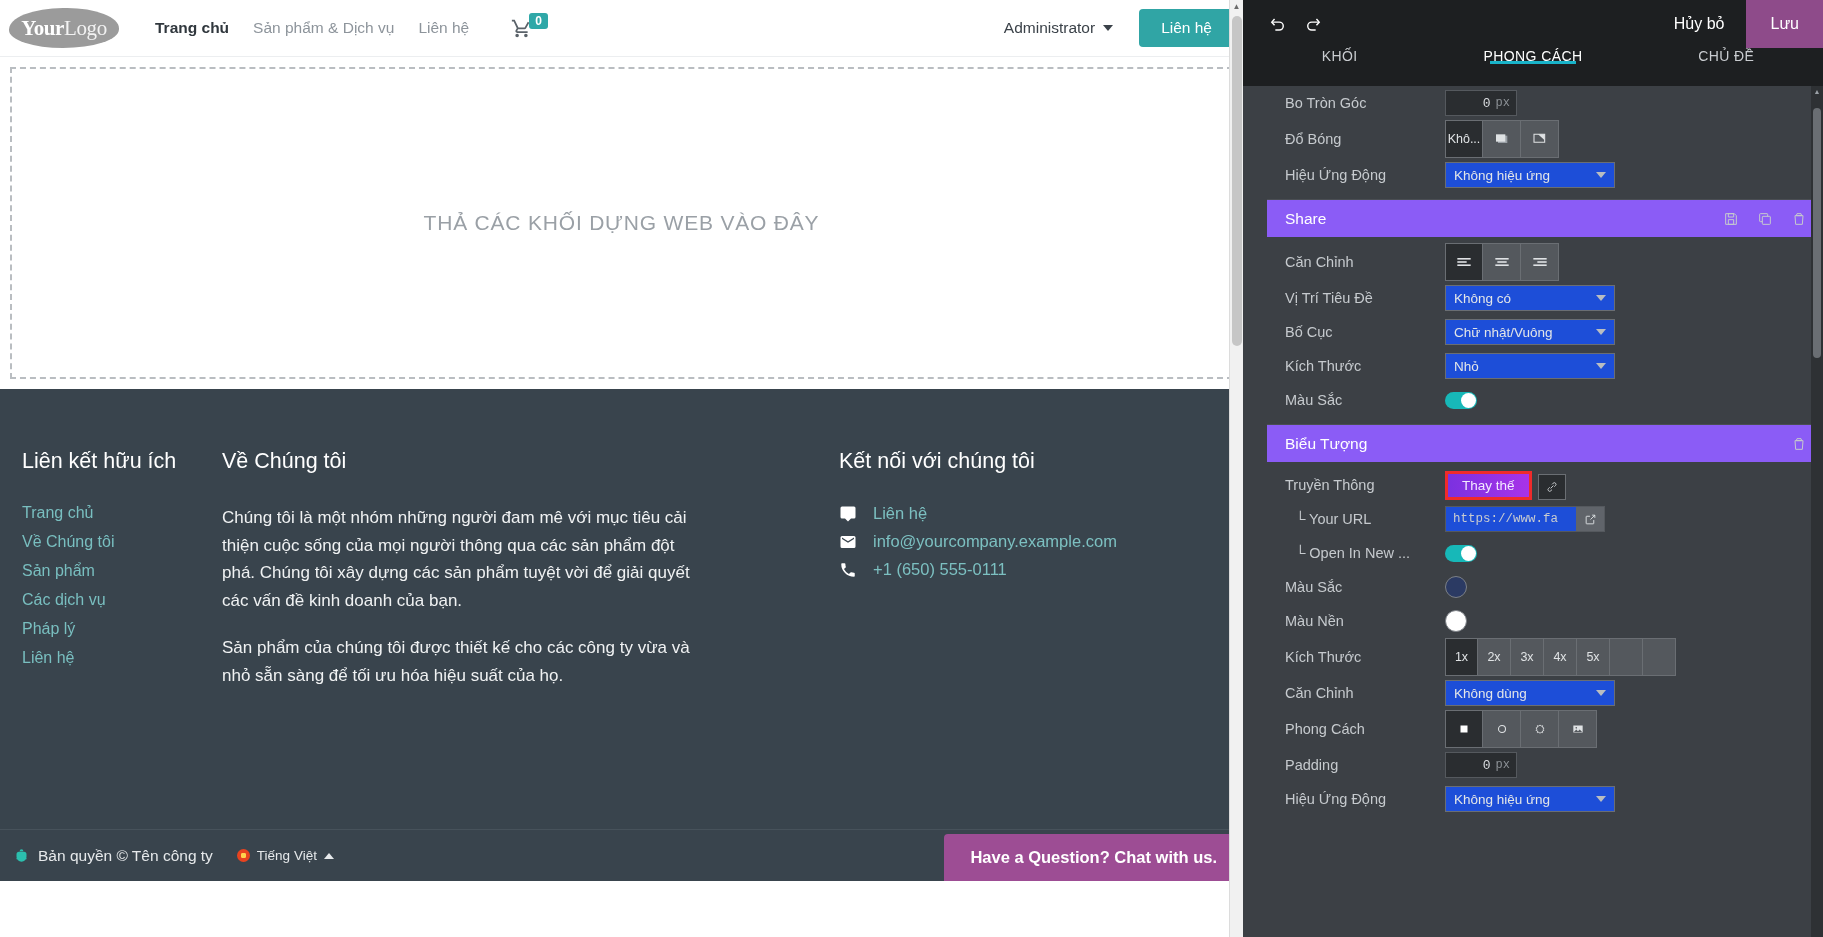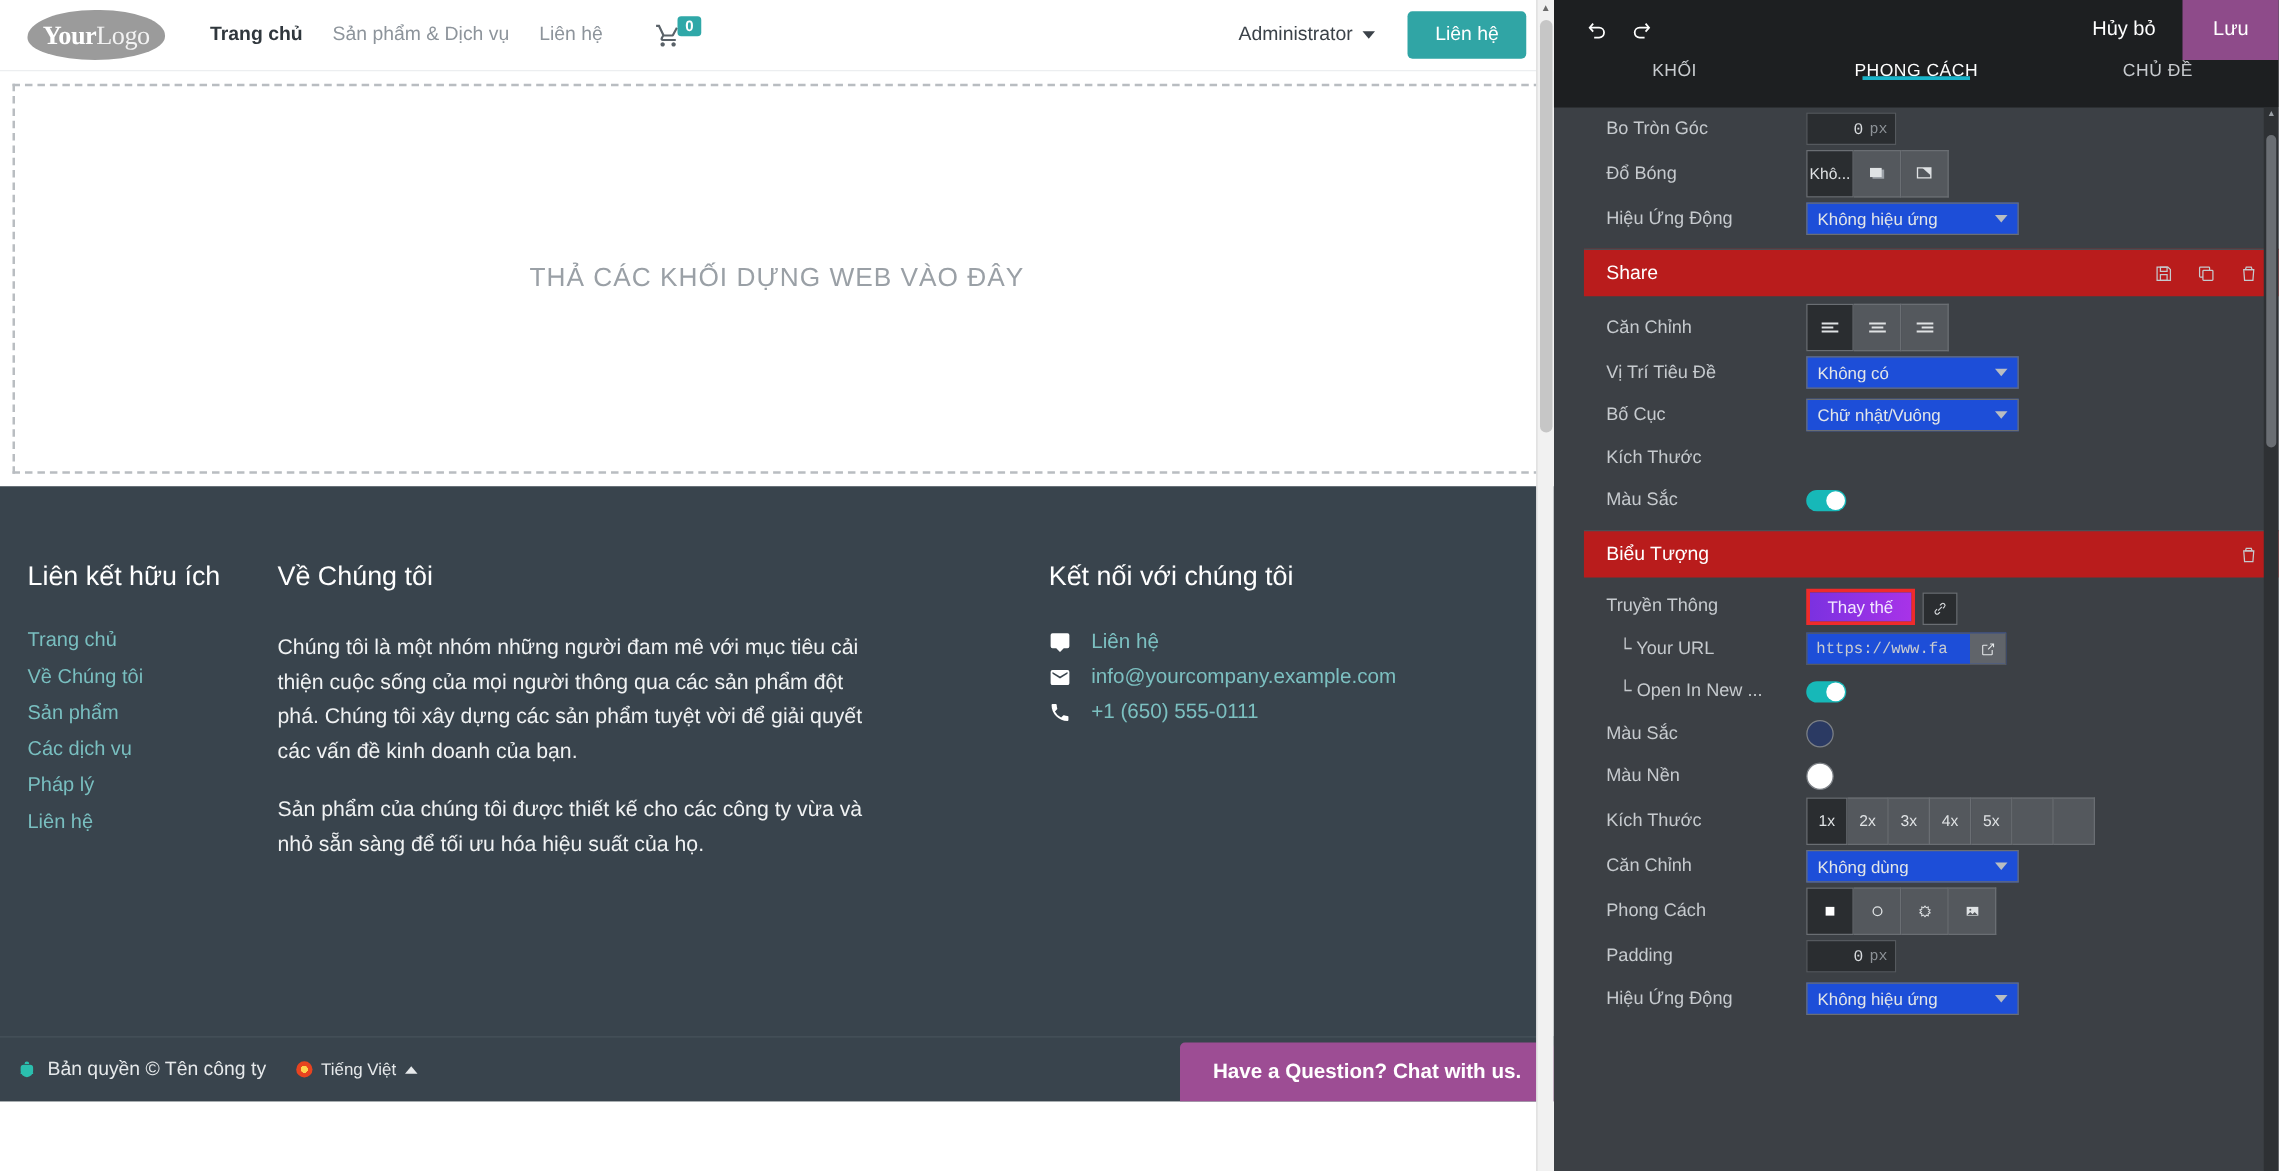--- a/index.html
+++ b/index.html
@@ -16,21 +16,21 @@
     width: 1243px; height: 937px;
     position: relative;
     background: #fff;
     overflow: hidden;
   }
 
   
   .site-header {
     height: 57px; background: #fff;
     display: flex; align-items: center;
-    padding: 0 22px;
+    padding: 0 9px;
     border-bottom: 1px solid #eceef0;
   }
   .logo {
     width: 110px; height: 40px;
     background: #9b9b9b;
     border-radius: 50% 48% 52% 50% / 55% 52% 48% 45%;
     display: flex; align-items: center; justify-content: center;
     color: #fff; font-size: 21px; letter-spacing: -.4px;
     font-family: "Liberation Serif", serif;
     flex: none;
@@ -128,21 +128,21 @@
   .tab.active::after { content: ""; position: absolute; bottom: 0; left: 28%; right: 28%; height: 3px; background: #19b3c9; }
 
   .panel-body { flex: 1; overflow: hidden; position: relative; margin-left: 24px; }
   .rows { padding-bottom: 10px; }
   .row { display: flex; align-items: center; min-height: 34px; padding: 0 16px 0 18px; }
   .row .lbl { width: 160px; color: #c6cace; font-size: 14.5px; flex: none; }
   .row .lbl.sub { padding-left: 10px; }
   .row .ctl { flex: 1; display: flex; align-items: center; }
 
   .sect-header {
-    background: #b91c1c; height: 38px; display: flex; align-items: center;
+    background: #8b5cf6; height: 38px; display: flex; align-items: center;
     padding: 0 16px 0 18px; margin: 7px 0 6px 0;
     border-top: 1px solid #4a4e53;
   }
   .sect-header .t { color: #fff; font-size: 15.5px; flex: 1; }
   .sect-header .icons { display: flex; gap: 18px; }
   .sect-header svg { width: 16px; height: 16px; fill: none; stroke: #c6cace; stroke-width: 1.5; cursor: pointer; }
 
   .num-input {
     width: 72px; height: 26px; background: #2a2d30; border: 1px solid #55595e;
     color: #d8dbde; font-size: 13px; font-family: "Liberation Mono", monospace;
@@ -441,20 +441,26 @@
           <div class="ctl">
             <div class="select">
               <span class="v">Chữ nhật/Vuông</span>
               <span class="dn"></span>
             </div>
           </div>
         </div>
 
         <div class="row">
           <div class="lbl">Kích Thước</div>
+          <div class="ctl">
+            <div class="select">
+              <span class="v">Nhỏ</span>
+              <span class="dn"></span>
+            </div>
+          </div>
         </div>
 
         <div class="row">
           <div class="lbl">Màu Sắc</div>
           <div class="ctl">
             <div class="toggle"></div>
           </div>
         </div>
 
         <div class="sect-header">

